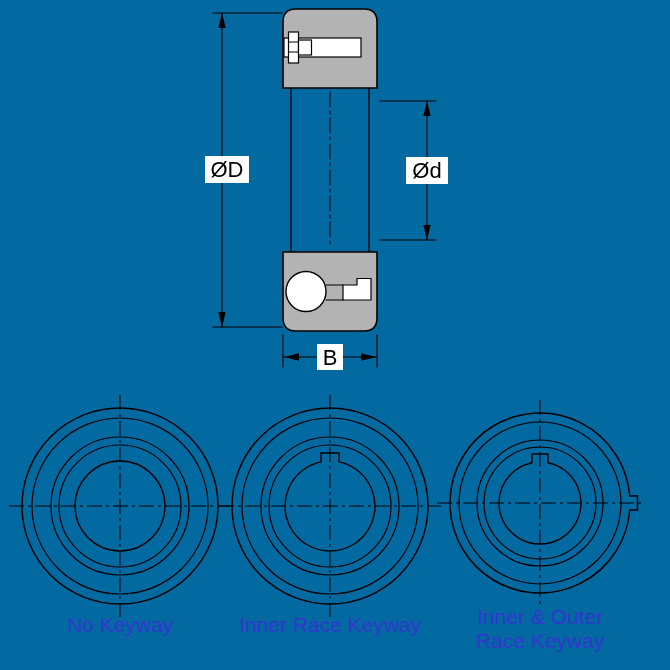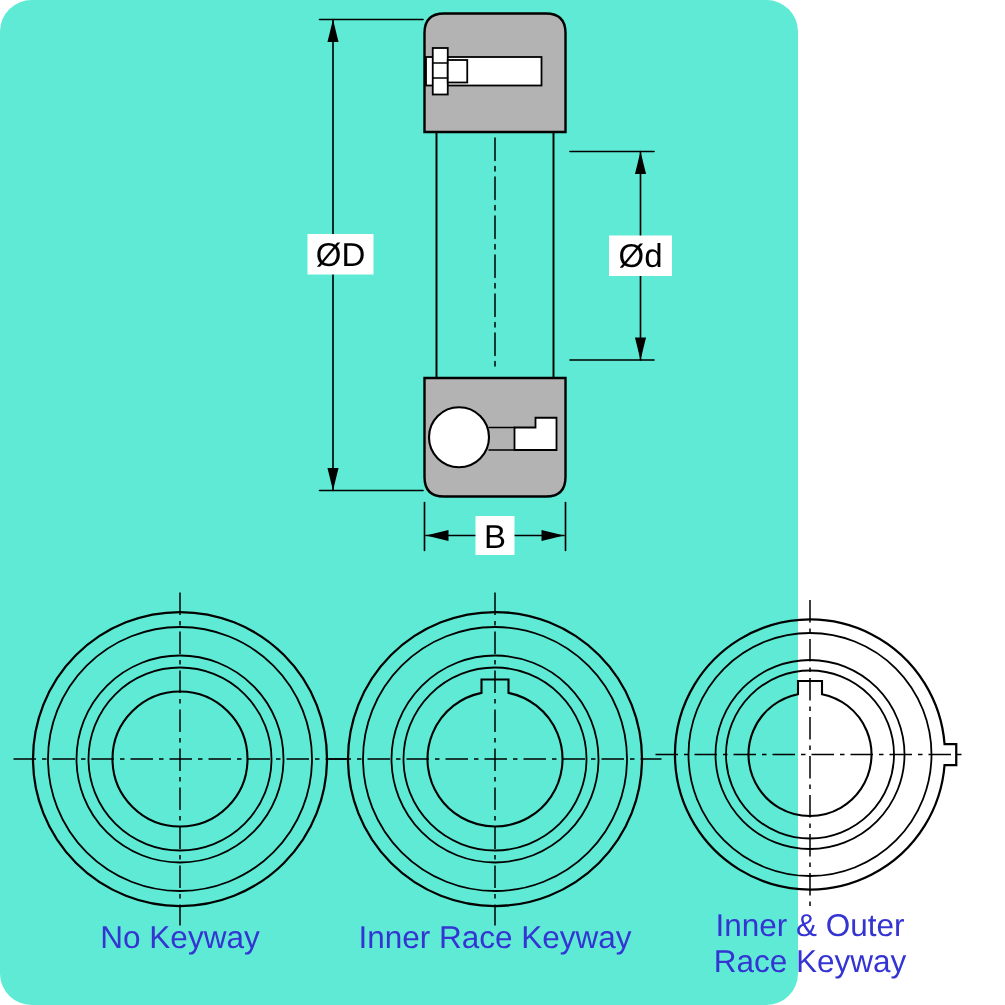--- a/index.html
+++ b/index.html
@@ -6,24 +6,23 @@
     margin: 0;
     padding: 0;
     width: 670px;
     height: 670px;
     background: #ffffff;
     overflow: hidden;
     font-family: "Liberation Sans", sans-serif;
   }
   .stage {
     position: relative;
-    width: 532px;
+    width: 670px;
     height: 670px;
-    background: #5eead4;
-    border-radius: 21px;
+    background: #0369a1;
   }
   svg text {
     font-family: "Liberation Sans", sans-serif;
   }
   .dim-label {
     font-size: 22px;
     fill: #000000;
   }
   .caption {
     font-size: 21px;

